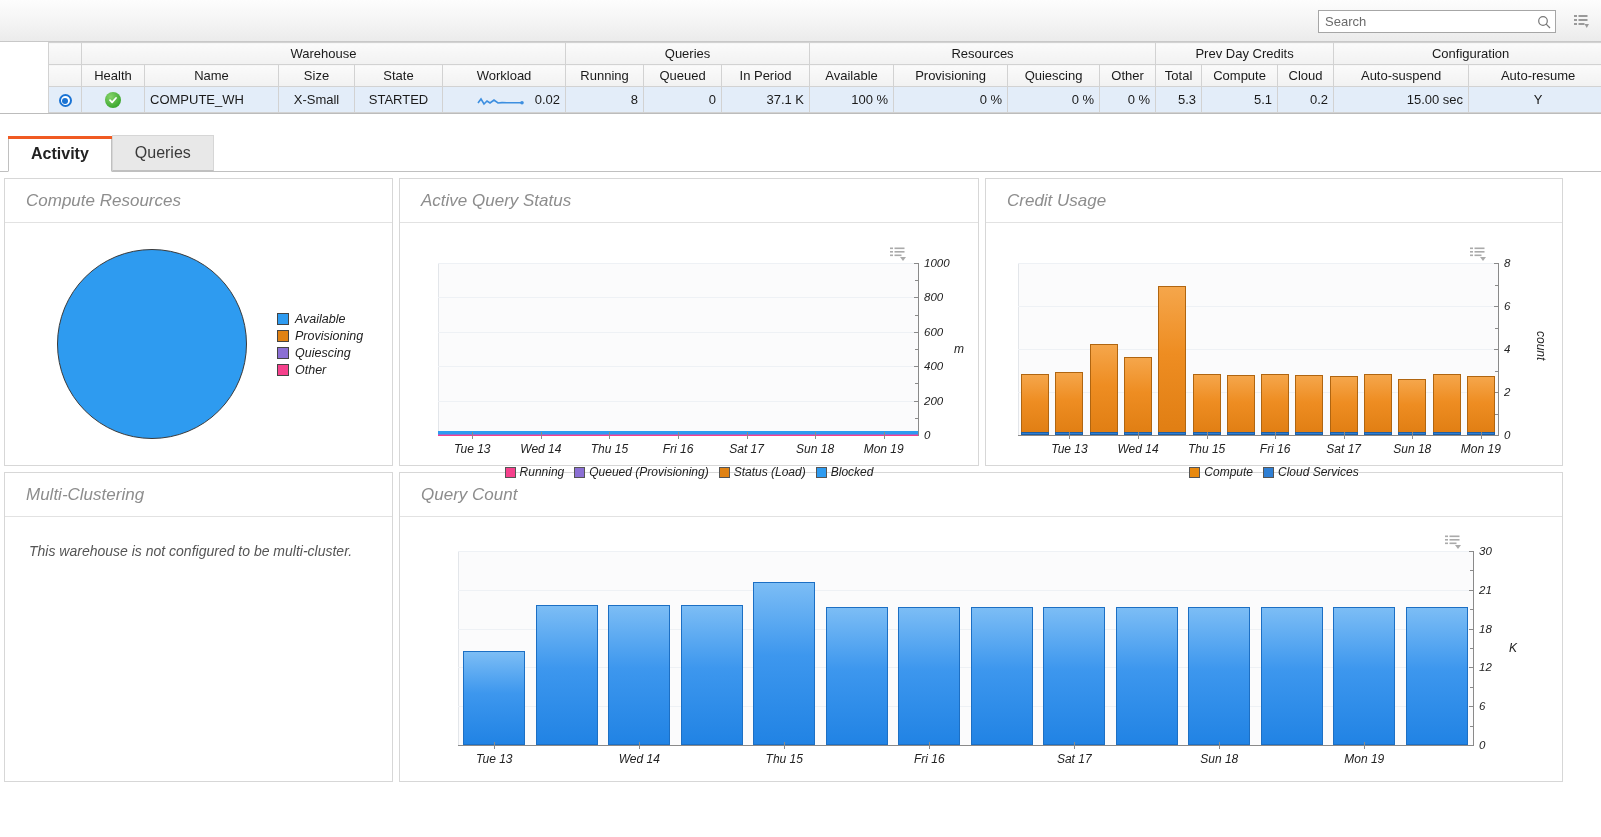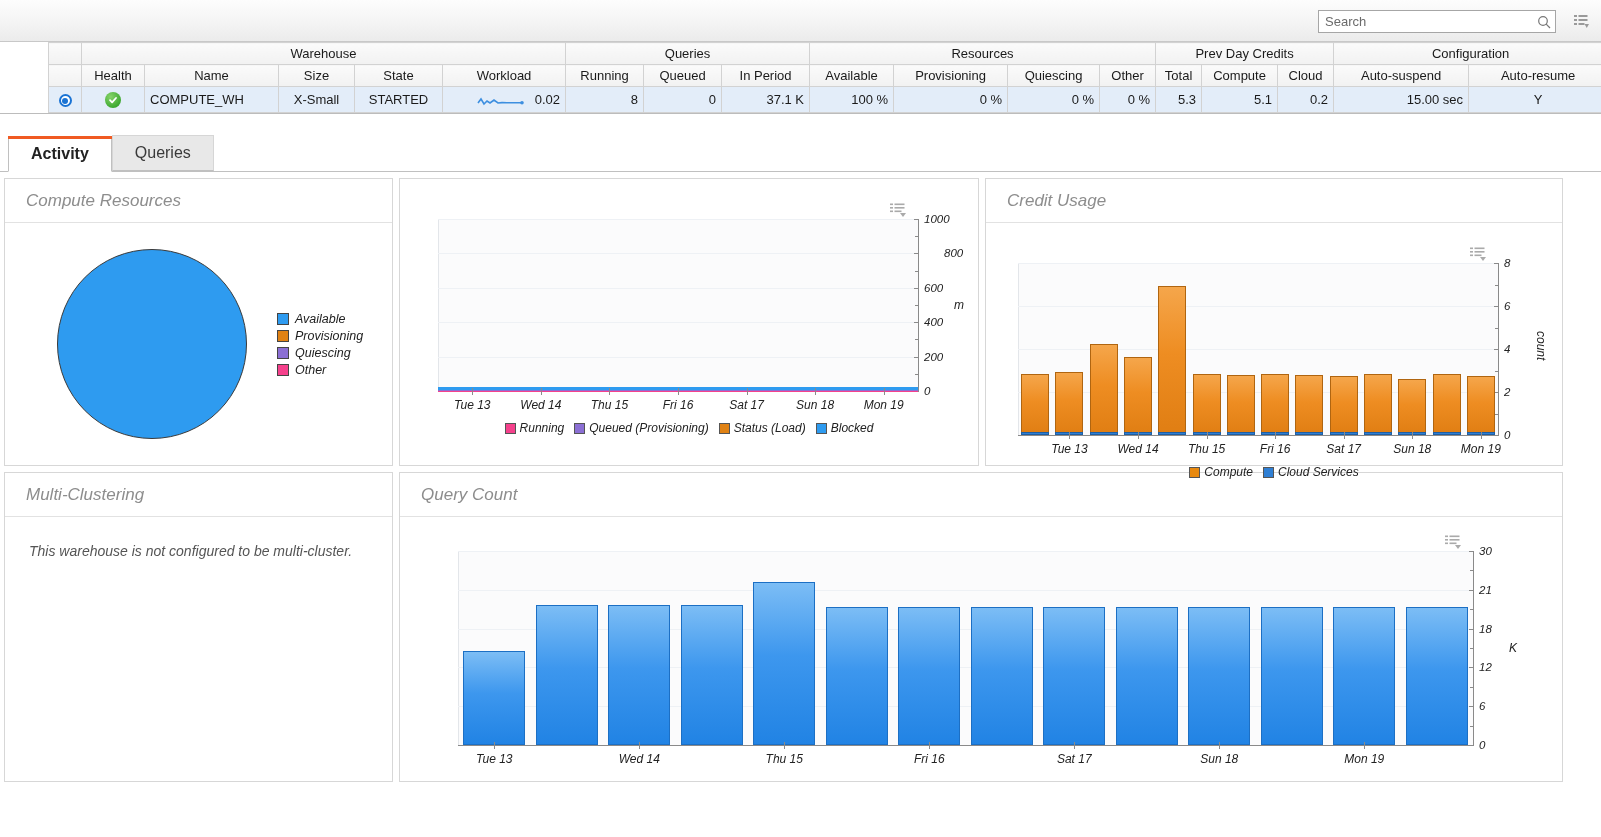--- a/index.html
+++ b/index.html
@@ -369,20 +369,21 @@
             <div class="leg-item">
               <span class="leg-sw" style="background:#f5418c"></span>
               <span>Other</span>
             </div>
           </div>
         </div>
       </div>
     </div>
 
     <div class="panel p-aqs">
+      <div class="panel-head">Active Query Status</div>
       <div class="panel-body" style="height:242px">
         <div class="chart" id="chart-aqs">
             <div class="plot" style="left:38px;top:40px;width:480px;height:172px"></div>
             <div class="gridline" style="left:38px;width:480px;top:212px"></div>
             <div class="gridline" style="left:38px;width:480px;top:177.6px"></div>
             <div class="gridline" style="left:38px;width:480px;top:143.2px"></div>
             <div class="gridline" style="left:38px;width:480px;top:108.8px"></div>
             <div class="gridline" style="left:38px;width:480px;top:74.4px"></div>
             <div class="gridline" style="left:38px;width:480px;top:40px"></div>
             <div class="axis-v" style="left:518px;top:40px;height:172px"></div>
@@ -392,21 +393,21 @@
             <div class="tick" style="left:514px;top:177.6px;width:5px;height:1px"></div>
             <div class="ylab" style="left:524px;top:177.6px">200</div>
             <div class="tick" style="left:515px;top:160.4px;width:3px;height:1px"></div>
             <div class="tick" style="left:514px;top:143.2px;width:5px;height:1px"></div>
             <div class="ylab" style="left:524px;top:143.2px">400</div>
             <div class="tick" style="left:515px;top:126px;width:3px;height:1px"></div>
             <div class="tick" style="left:514px;top:108.8px;width:5px;height:1px"></div>
             <div class="ylab" style="left:524px;top:108.8px">600</div>
             <div class="tick" style="left:515px;top:91.60000000000001px;width:3px;height:1px"></div>
             <div class="tick" style="left:514px;top:74.4px;width:5px;height:1px"></div>
-            <div class="ylab" style="left:544px;top:74.4px">800</div>
+            <div class="ylab" style="left:524px;top:74.4px">800</div>
             <div class="tick" style="left:515px;top:57.19999999999999px;width:3px;height:1px"></div>
             <div class="tick" style="left:514px;top:40px;width:5px;height:1px"></div>
             <div class="ylab" style="left:524px;top:40px">1000</div>
             <div class="axis-title" style="left:554px;top:119px">m</div>
             <div class="axis-h" style="left:38px;top:212px;width:480px"></div>
             <span class="chart-menu" style="left: 490px; top: 24px;">
     <svg width="16" height="14" viewBox="0 0 16 14">
       <rect x="0" y="0.5" width="3" height="1.6" fill="#aaa"></rect>
                 <rect x="4.5" y="0.5" width="10" height="1.6" fill="#aaa"></rect>
       <rect x="0" y="4" width="3" height="1.6" fill="#aaa"></rect>

